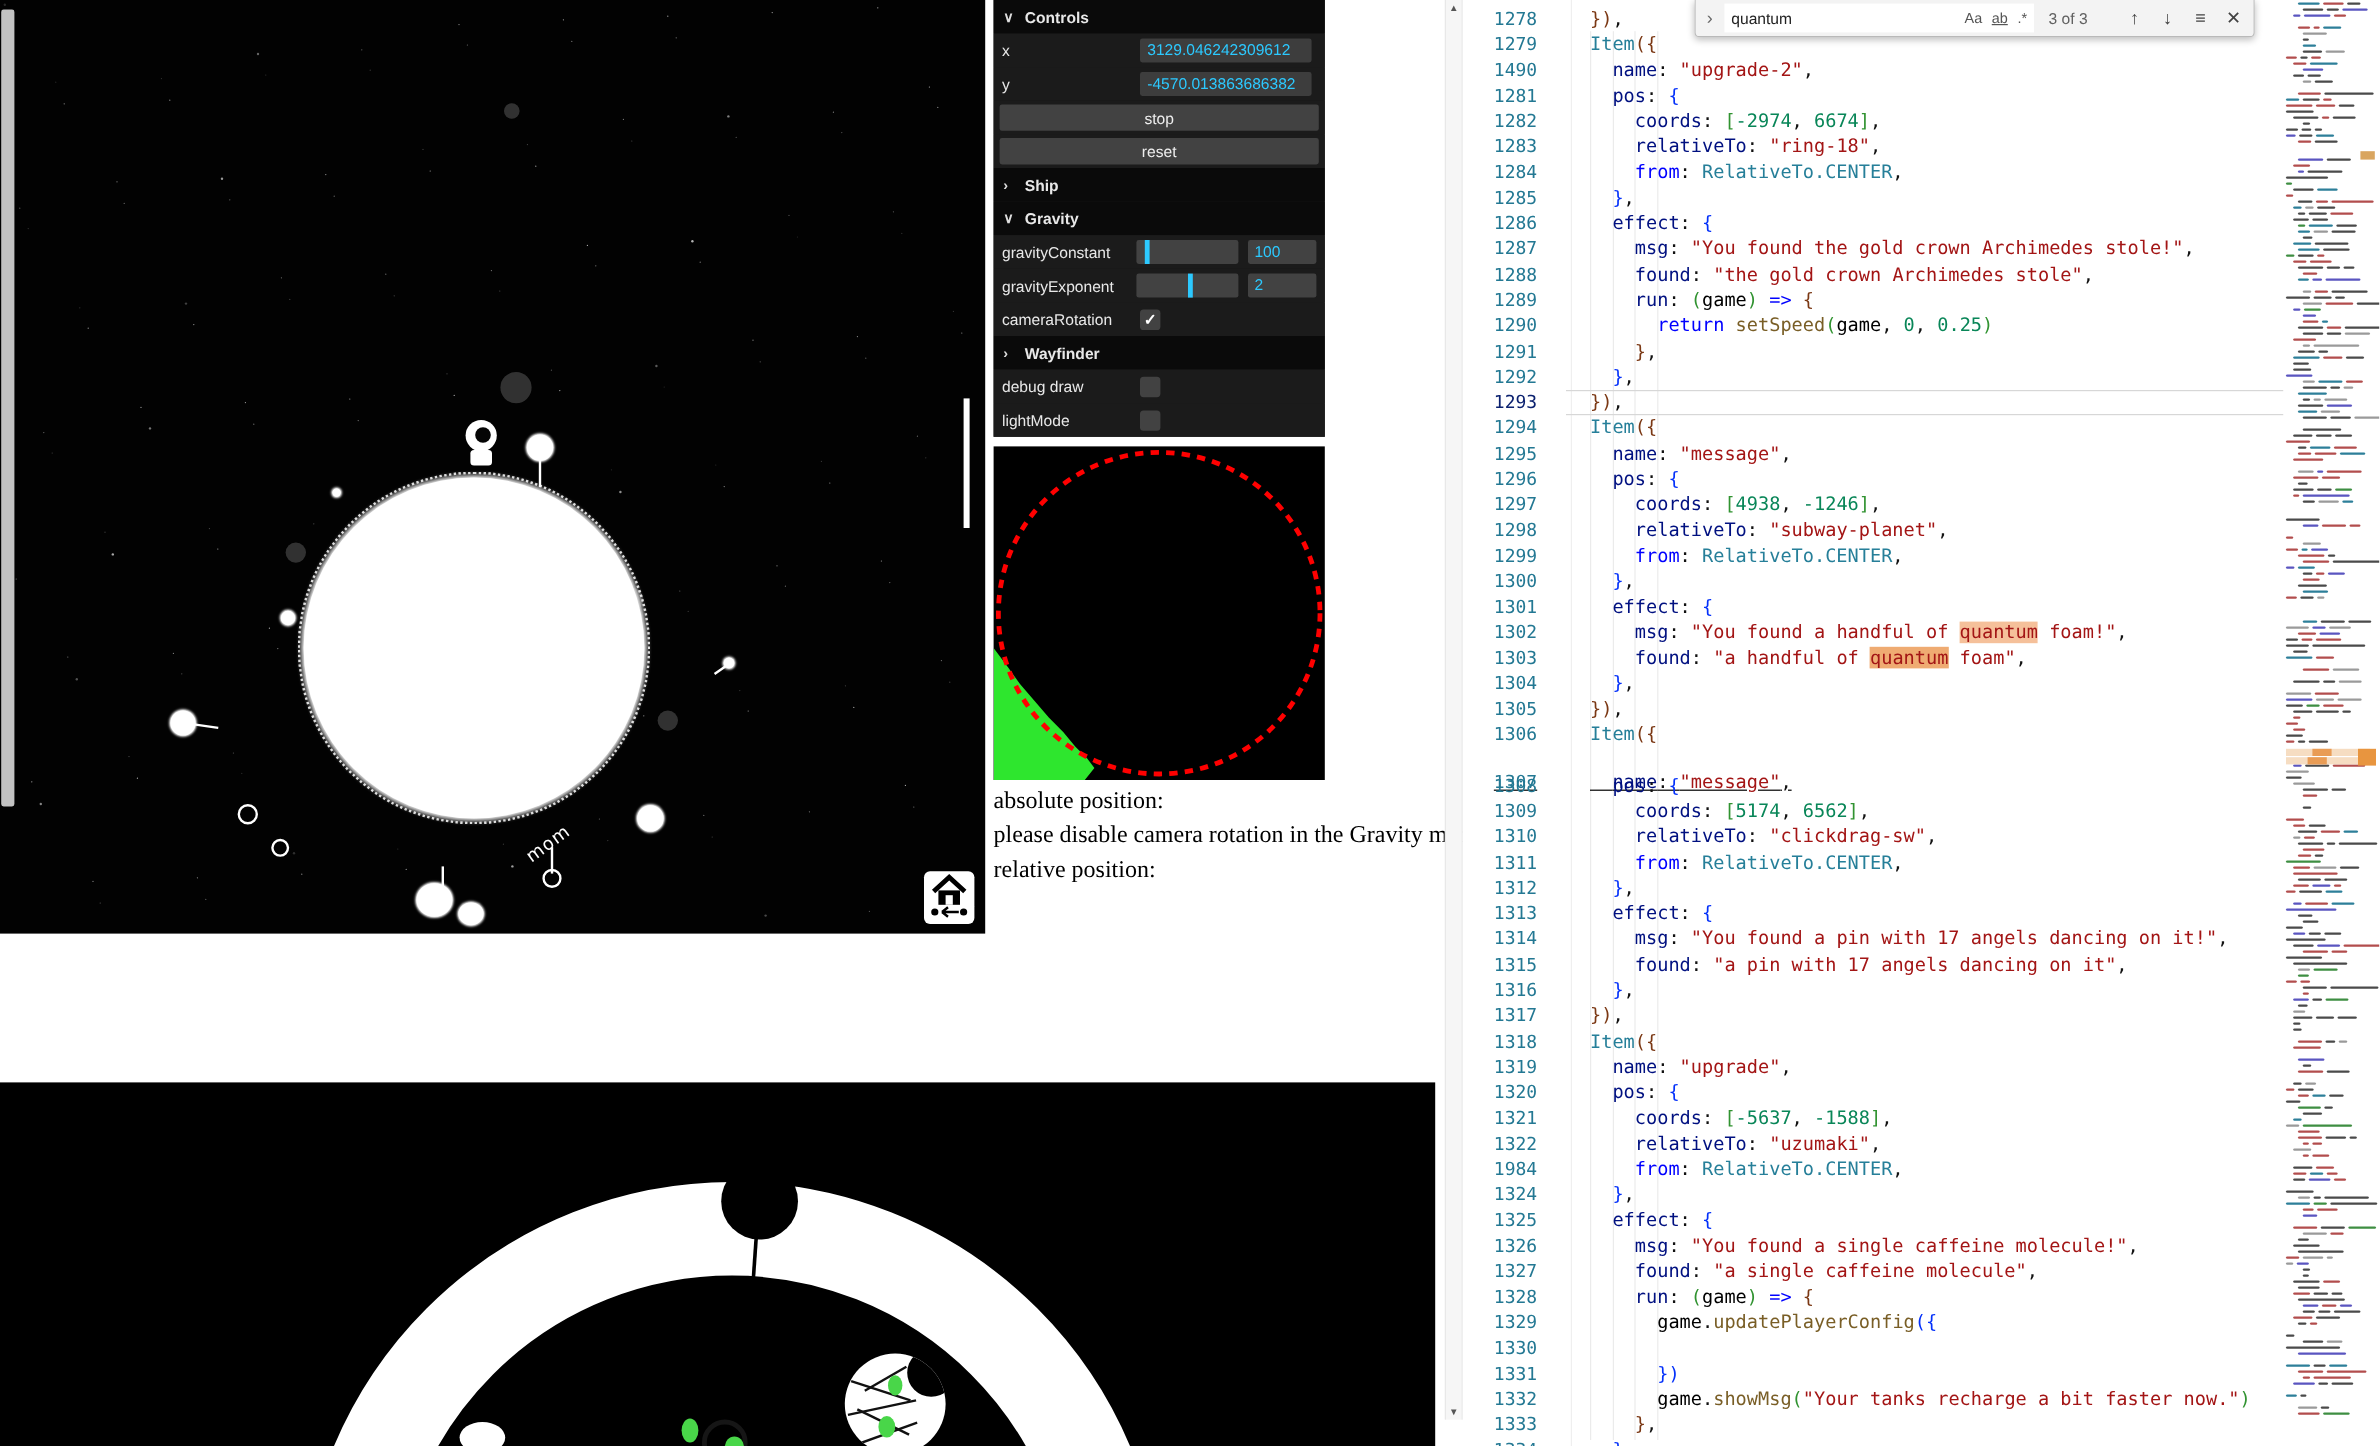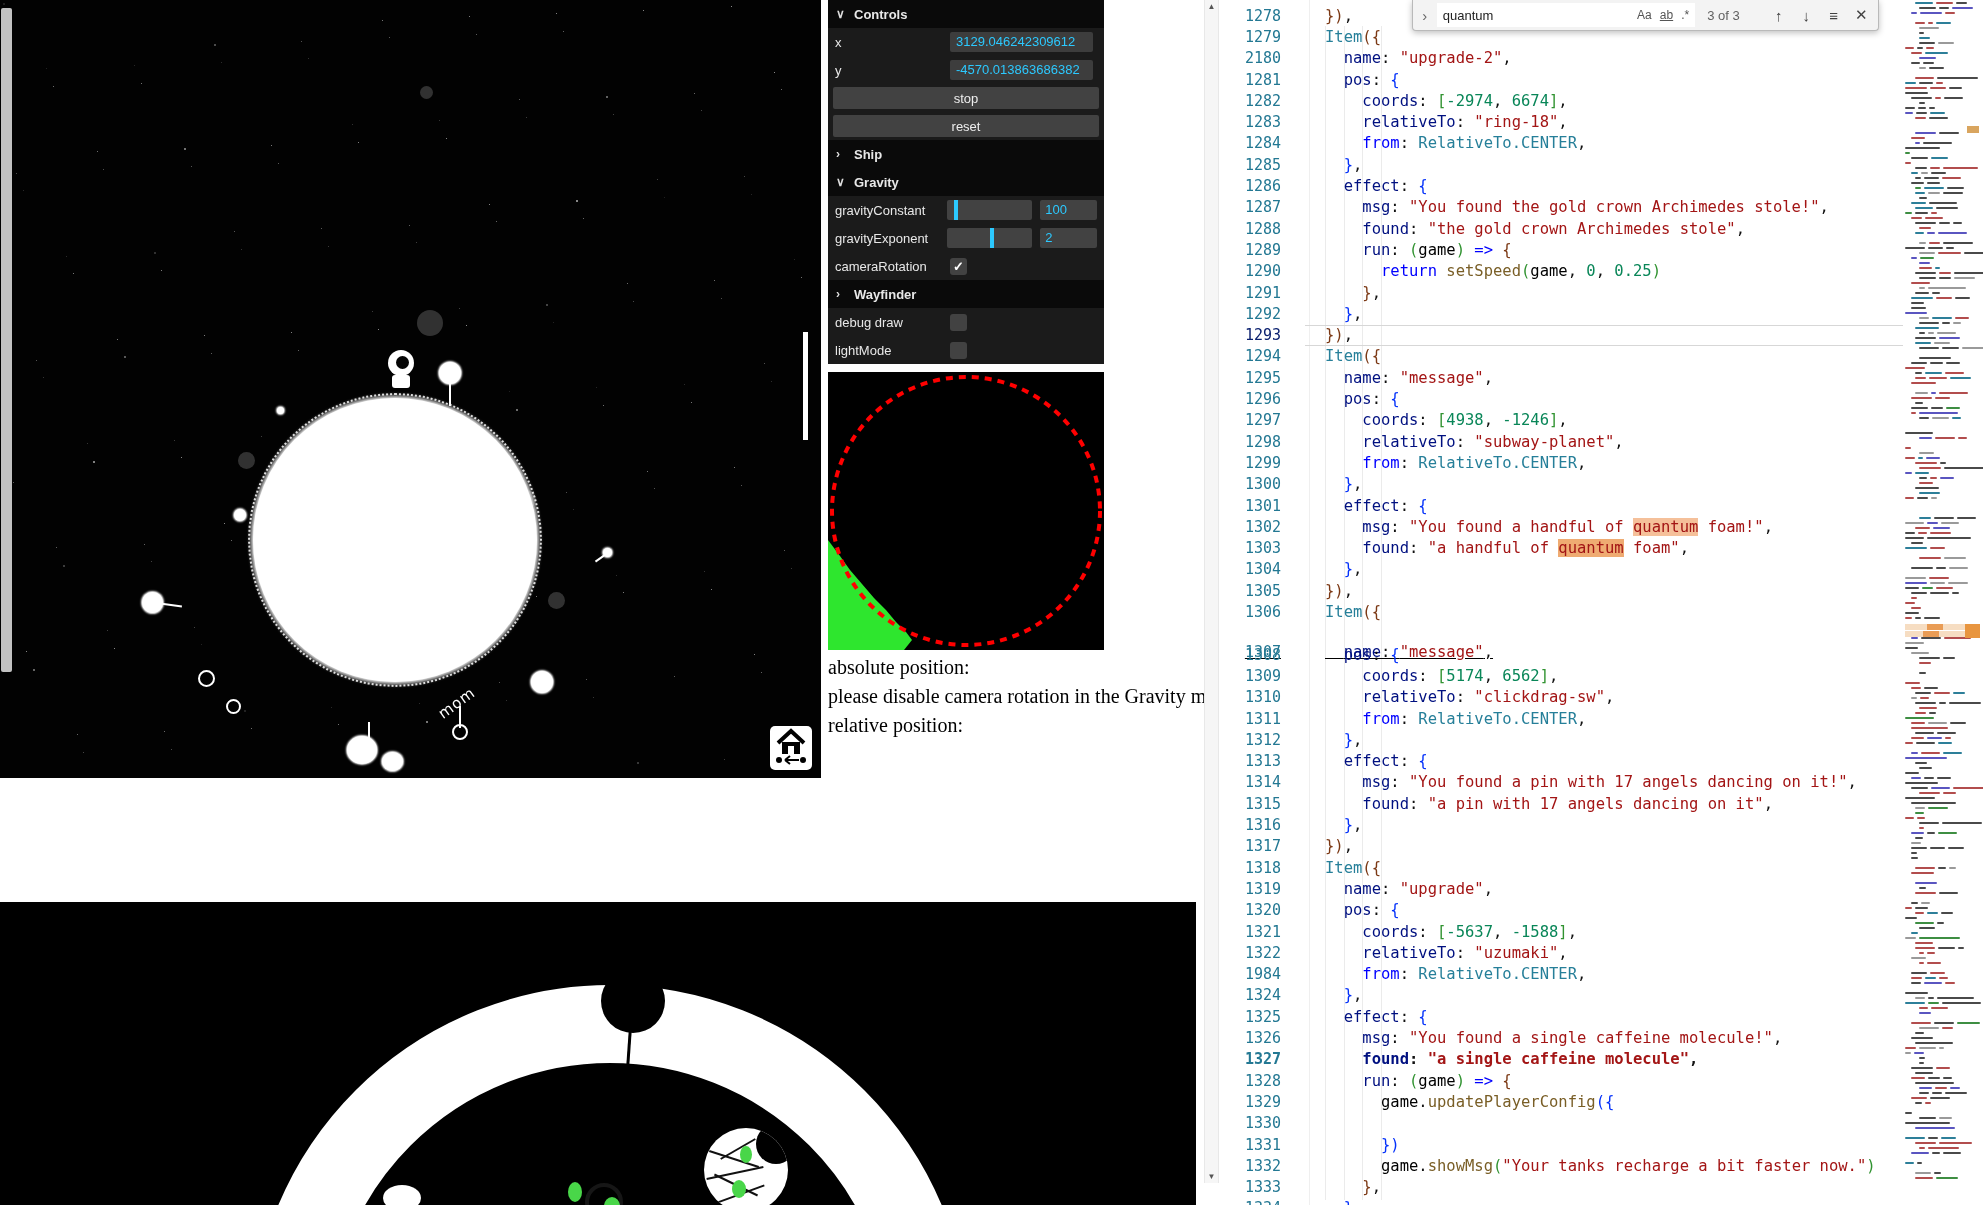--- a/index.html
+++ b/index.html
@@ -406,21 +406,21 @@
 
   <div class="editor">
     <div class="gutterline"></div>
     <div class="iguide" style="left:106px;"></div>
     <div class="iguide" style="left:125px;"></div>
     <div class="iguide" style="left:143px;"></div>
     <div class="iguide" style="left:162px;"></div>
     <div id="codelines">
         <div class="crow" style="top: 5px;"><span class="ln">1278</span><span class="codetxt"><span class="tk-pno">})</span><span class="tk-pn">,</span></span></div>
         <div class="crow" style="top: 26.3px;"><span class="ln">1279</span><span class="codetxt"><span class="tk-type">Item</span><span class="tk-pno">({</span></span></div>
-        <div class="crow" style="top: 47.6px;"><span class="ln">2180</span><span class="codetxt"><span class="tk-pn">  </span><span class="tk-prop">name</span><span class="tk-pn">: </span><span class="tk-str">"upgrade-2"</span><span class="tk-pn">,</span></span></div>
+        <div class="crow" style="top: 47.6px;"><span class="ln">1490</span><span class="codetxt"><span class="tk-pn">  </span><span class="tk-prop">name</span><span class="tk-pn">: </span><span class="tk-str">"upgrade-2"</span><span class="tk-pn">,</span></span></div>
         <div class="crow" style="top: 68.9px;"><span class="ln">1281</span><span class="codetxt"><span class="tk-pn">  </span><span class="tk-prop">pos</span><span class="tk-pn">: </span><span class="tk-pnb">{</span></span></div>
         <div class="crow" style="top: 90.2px;"><span class="ln">1282</span><span class="codetxt"><span class="tk-pn">    </span><span class="tk-prop">coords</span><span class="tk-pn">: </span><span class="tk-png">[</span><span class="tk-num">-2974</span><span class="tk-pn">, </span><span class="tk-num">6674</span><span class="tk-png">]</span><span class="tk-pn">,</span></span></div>
         <div class="crow" style="top: 111.5px;"><span class="ln">1283</span><span class="codetxt"><span class="tk-pn">    </span><span class="tk-prop">relativeTo</span><span class="tk-pn">: </span><span class="tk-str">"ring-18"</span><span class="tk-pn">,</span></span></div>
         <div class="crow" style="top: 132.8px;"><span class="ln">1284</span><span class="codetxt"><span class="tk-pn">    </span><span class="tk-kw">from</span><span class="tk-pn">: </span><span class="tk-type">RelativeTo.CENTER</span><span class="tk-pn">,</span></span></div>
         <div class="crow" style="top: 154.1px;"><span class="ln">1285</span><span class="codetxt"><span class="tk-pn">  </span><span class="tk-pnb">}</span><span class="tk-pn">,</span></span></div>
         <div class="crow" style="top: 175.4px;"><span class="ln">1286</span><span class="codetxt"><span class="tk-pn">  </span><span class="tk-prop">effect</span><span class="tk-pn">: </span><span class="tk-pnb">{</span></span></div>
         <div class="crow" style="top: 196.7px;"><span class="ln">1287</span><span class="codetxt"><span class="tk-pn">    </span><span class="tk-prop">msg</span><span class="tk-pn">: </span><span class="tk-str">"You found the gold crown Archimedes stole!"</span><span class="tk-pn">,</span></span></div>
         <div class="crow" style="top: 218px;"><span class="ln">1288</span><span class="codetxt"><span class="tk-pn">    </span><span class="tk-prop">found</span><span class="tk-pn">: </span><span class="tk-str">"the gold crown Archimedes stole"</span><span class="tk-pn">,</span></span></div>
         <div class="crow" style="top: 239.3px;"><span class="ln">1289</span><span class="codetxt"><span class="tk-pn">    </span><span class="tk-prop">run</span><span class="tk-pn">: </span><span class="tk-png">(</span><span class="tk-id">game</span><span class="tk-png">)</span><span class="tk-kw"> =&gt; </span><span class="tk-pno">{</span></span></div>
         <div class="crow" style="top: 260.6px;"><span class="ln">1290</span><span class="codetxt"><span class="tk-pn">      </span><span class="tk-kw">return</span><span class="tk-pn"> </span><span class="tk-fn">setSpeed</span><span class="tk-png">(</span><span class="tk-id">game</span><span class="tk-pn">, </span><span class="tk-num">0</span><span class="tk-pn">, </span><span class="tk-num">0.25</span><span class="tk-png">)</span></span></div>
@@ -453,21 +453,21 @@
         <div class="crow" style="top: 835.7px;"><span class="ln">1317</span><span class="codetxt"><span class="tk-pno">})</span><span class="tk-pn">,</span></span></div>
         <div class="crow" style="top: 857px;"><span class="ln">1318</span><span class="codetxt"><span class="tk-type">Item</span><span class="tk-pno">({</span></span></div>
         <div class="crow" style="top: 878.3px;"><span class="ln">1319</span><span class="codetxt"><span class="tk-pn">  </span><span class="tk-prop">name</span><span class="tk-pn">: </span><span class="tk-str">"upgrade"</span><span class="tk-pn">,</span></span></div>
         <div class="crow" style="top: 899.6px;"><span class="ln">1320</span><span class="codetxt"><span class="tk-pn">  </span><span class="tk-prop">pos</span><span class="tk-pn">: </span><span class="tk-pnb">{</span></span></div>
         <div class="crow" style="top: 920.9px;"><span class="ln">1321</span><span class="codetxt"><span class="tk-pn">    </span><span class="tk-prop">coords</span><span class="tk-pn">: </span><span class="tk-png">[</span><span class="tk-num">-5637</span><span class="tk-pn">, </span><span class="tk-num">-1588</span><span class="tk-png">]</span><span class="tk-pn">,</span></span></div>
         <div class="crow" style="top: 942.2px;"><span class="ln">1322</span><span class="codetxt"><span class="tk-pn">    </span><span class="tk-prop">relativeTo</span><span class="tk-pn">: </span><span class="tk-str">"uzumaki"</span><span class="tk-pn">,</span></span></div>
         <div class="crow" style="top: 963.5px;"><span class="ln">1984</span><span class="codetxt"><span class="tk-pn">    </span><span class="tk-kw">from</span><span class="tk-pn">: </span><span class="tk-type">RelativeTo.CENTER</span><span class="tk-pn">,</span></span></div>
         <div class="crow" style="top: 984.8px;"><span class="ln">1324</span><span class="codetxt"><span class="tk-pn">  </span><span class="tk-pnb">}</span><span class="tk-pn">,</span></span></div>
         <div class="crow" style="top: 1006.1px;"><span class="ln">1325</span><span class="codetxt"><span class="tk-pn">  </span><span class="tk-prop">effect</span><span class="tk-pn">: </span><span class="tk-pnb">{</span></span></div>
         <div class="crow" style="top: 1027.4px;"><span class="ln">1326</span><span class="codetxt"><span class="tk-pn">    </span><span class="tk-prop">msg</span><span class="tk-pn">: </span><span class="tk-str">"You found a single caffeine molecule!"</span><span class="tk-pn">,</span></span></div>
-        <div class="crow" style="top: 1048.7px; font-weight: bold;"><span class="ln">1327</span><span class="codetxt"><span class="tk-pn">    </span><span class="tk-prop">found</span><span class="tk-pn">: </span><span class="tk-str">"a single caffeine molecule"</span><span class="tk-pn">,</span></span></div>
+        <div class="crow" style="top: 1048.7px;"><span class="ln">1327</span><span class="codetxt"><span class="tk-pn">    </span><span class="tk-prop">found</span><span class="tk-pn">: </span><span class="tk-str">"a single caffeine molecule"</span><span class="tk-pn">,</span></span></div>
         <div class="crow" style="top: 1070px;"><span class="ln">1328</span><span class="codetxt"><span class="tk-pn">    </span><span class="tk-prop">run</span><span class="tk-pn">: </span><span class="tk-png">(</span><span class="tk-id">game</span><span class="tk-png">)</span><span class="tk-kw"> =&gt; </span><span class="tk-pno">{</span></span></div>
         <div class="crow" style="top: 1091.3px;"><span class="ln">1329</span><span class="codetxt"><span class="tk-pn">      </span><span class="tk-id">game</span><span class="tk-pn">.</span><span class="tk-fn">updatePlayerConfig</span><span class="tk-pnb">({</span></span></div>
         <div class="crow" style="top: 1112.6px;"><span class="ln">1330</span></div>
         <div class="crow" style="top: 1133.9px;"><span class="ln">1331</span><span class="codetxt"><span class="tk-pn">      </span><span class="tk-pnb">})</span></span></div>
         <div class="crow" style="top: 1155.2px;"><span class="ln">1332</span><span class="codetxt"><span class="tk-pn">      </span><span class="tk-id">game</span><span class="tk-pn">.</span><span class="tk-fn">showMsg</span><span class="tk-png">(</span><span class="tk-str">"Your tanks recharge a bit faster now."</span><span class="tk-png">)</span></span></div>
         <div class="crow" style="top: 1176.5px;"><span class="ln">1333</span><span class="codetxt"><span class="tk-pn">    </span><span class="tk-pno">}</span><span class="tk-pn">,</span></span></div>
         <div class="crow" style="top: 1197.8px;"><span class="ln">1334</span><span class="codetxt"><span class="tk-pn">  </span><span class="tk-pnb">}</span><span class="tk-pn">,</span></span></div>
       </div>
   </div>
 

